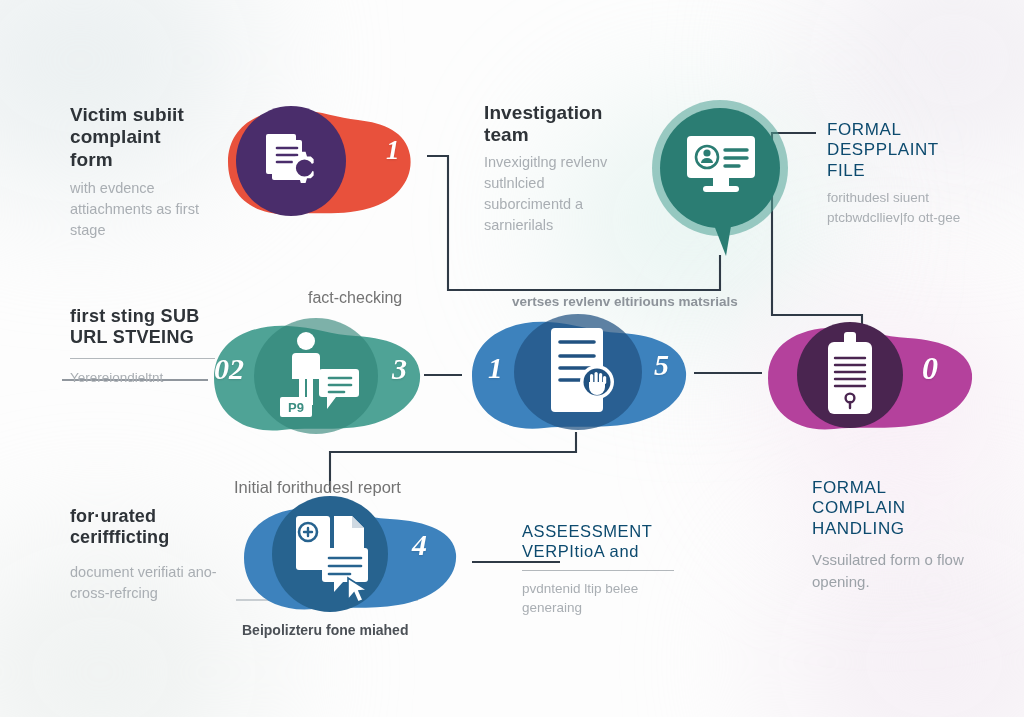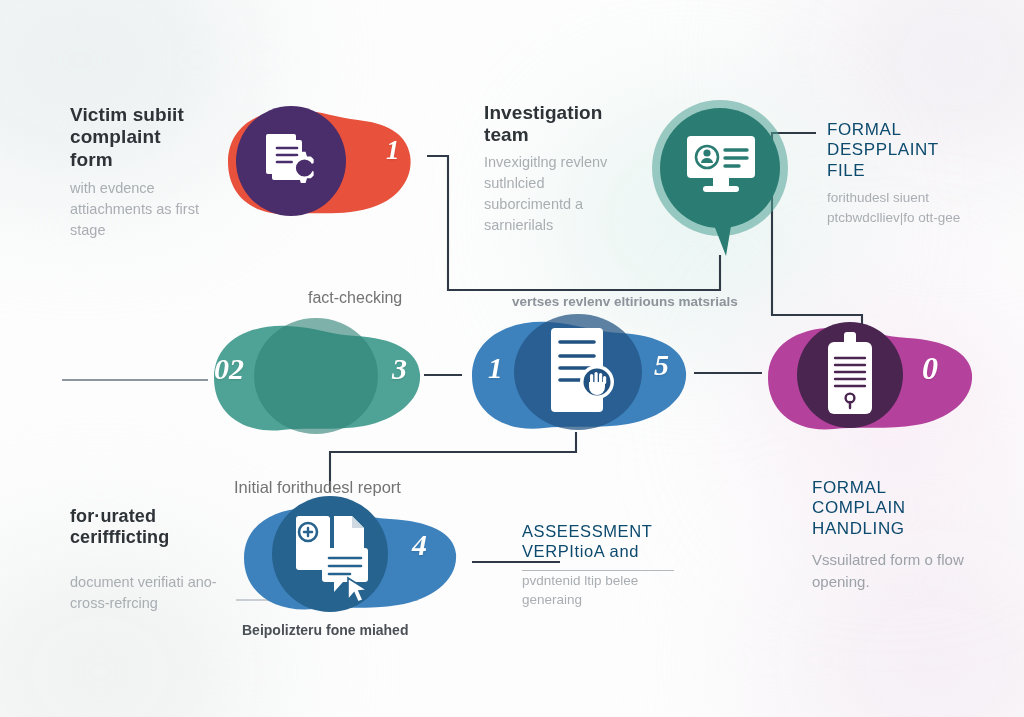--- a/index.html
+++ b/index.html
@@ -131,20 +131,35 @@
       </svg>
     </div>
   </div>
 
   <div class="node" style="left:196px;top:308px;width:238px;height:134px;">
     <svg class="blob" viewBox="0 0 238 134">
       <path d="M18,70 C18,34 52,16 92,18 C118,19 136,27 160,28 C196,30 222,42 224,66
                C226,92 200,112 168,118 C140,123 112,119 86,122 C48,126 18,106 18,70 Z" fill="#4fa396"></path>
       <ellipse cx="120" cy="68" rx="62" ry="58" fill="#2f8376" opacity=".62"></ellipse>
     </svg>
+    <div class="ring" style="left:74px;top:14px;width:96px;height:106px;">
+      <svg width="92" height="96" viewBox="0 0 92 96" class="glyph">
+        <circle cx="34" cy="14" r="9" fill="#ffffff"></circle>
+        <path d="M24,26 h20 a4,4 0 0 1 4,4 v22 h-7 v26 h-6 v-26 h-2 v26 h-6 v-26 h-7 v-22 a4,4 0 0 1 4,-4 Z" fill="#ffffff"></path>
+        <path d="M50,42 h34 a3,3 0 0 1 3,3 v22 a3,3 0 0 1 -3,3 h-20 l-9,12 l0,-12 h-5
+                 a3,3 0 0 1 -3,-3 v-22 a3,3 0 0 1 3,-3 Z" fill="#ffffff"></path>
+        <g stroke="#3b8e82" stroke-width="2.6" stroke-linecap="round">
+          <path d="M57,51 H79"></path>
+            <path d="M57,58 H79"></path>
+            <path d="M57,65 H72"></path>
+        </g>
+        <rect x="8" y="70" width="32" height="20" rx="2" fill="#ffffff"></rect>
+        <text x="24" y="85" font-size="13" font-family="Liberation Sans, sans-serif" font-weight="bold" fill="#3b8e82" text-anchor="middle">P9</text>
+      </svg>
+    </div>
     <div class="num" style="left:18px;top:44px;font-size:30px;">02</div>
     <div class="num" style="left:196px;top:44px;font-size:30px;">3</div>
   </div>
 
   <div class="node" style="left:456px;top:306px;width:244px;height:134px;">
     <svg class="blob" viewBox="0 0 244 134">
       <path d="M16,70 C16,34 50,14 92,16 C118,17 138,26 164,27 C202,29 228,42 230,66
                C232,92 206,112 172,118 C144,123 114,119 88,122 C48,127 16,106 16,70 Z" fill="#3d82bd"></path>
       <ellipse cx="122" cy="66" rx="64" ry="58" fill="#215281" opacity=".72"></ellipse>
     </svg>
@@ -230,46 +245,51 @@
   <div class="tblock" style="left:484px;top:102px;width:150px;">
     <div class="t-title" style="font-size:19px;">Investigation team</div>
     <div class="t-sub" style="font-size:14.5px;margin-top:5px;">Invexigitlng revlenv sutlnlcied suborcimentd a sarnierilals</div>
   </div>
 
   <div class="tblock" style="left:827px;top:120px;width:150px;">
     <div class="t-caps" style="font-size:17px;">FORMAL DESPPLAINT FILE</div>
     <div class="t-sub" style="font-size:13.5px;margin-top:7px;">forithudesl siuent ptcbwdclliev|fo ott-gee</div>
   </div>
 
+  <div class="tblock" style="left:70px;top:306px;width:160px;">
+    <div class="t-title" style="font-size:18px;letter-spacing:.3px;">first sting SUB URL STVEING</div>
+    <div class="rule" style="margin-top:10px;width:145px;"></div>
+    <div class="t-sub" style="font-size:13.5px;margin-top:9px;">Yerereiondieltnt</div>
+  </div>
 
   <div class="tblock" style="left:308px;top:289px;">
     <div class="t-plain" style="font-size:16px;">fact-checking</div>
   </div>
 
   <div class="tblock" style="left:512px;top:292px;">
     <div class="t-sub" style="font-size:13.5px;color:#8d939a;font-weight:600;">vertses revlenv eltiriouns matsrials</div>
   </div>
 
   <div class="tblock" style="left:70px;top:506px;width:150px;">
     <div class="t-title" style="font-size:18px;">for·urated ceriffficting</div>
-    <div class="t-sub" style="font-size:14.5px;margin-top:24px;">document verifiati ano- cross-refrcing</div>
+    <div class="t-sub" style="font-size:14.5px;margin-top:14px;">document verifiati ano- cross-refrcing</div>
   </div>
 
   <div class="tblock" style="left:234px;top:478px;">
     <div class="t-plain" style="font-size:16.5px;">Initial forithudesl report</div>
   </div>
 
   <div class="tblock" style="left:242px;top:622px;">
     <div class="t-plain" style="font-size:14px;color:#4b5056;font-weight:600;">Beipolizteru fone miahed</div>
   </div>
 
   <div class="tblock" style="left:522px;top:522px;width:165px;">
     <div class="t-caps" style="font-size:16.5px;">ASSEESSMENT VERPItioA and</div>
     <div class="rule" style="margin-top:8px;width:152px;"></div>
-    <div class="t-sub" style="font-size:13.5px;margin-top:0;">pvdntenid ltip belee generaing</div>
+    <div class="t-sub" style="font-size:13.5px;margin-top:8px;">pvdntenid ltip belee generaing</div>
   </div>
 
   <div class="tblock" style="left:812px;top:478px;width:160px;">
     <div class="t-caps" style="font-size:17px;">FORMAL COMPLAIN HANDLING</div>
     <div class="t-sub" style="font-size:15px;margin-top:10px;color:#9ca2a8;">Vssuilatred form o flow opening.</div>
   </div>
 
 </div>
 
 </body></html>

